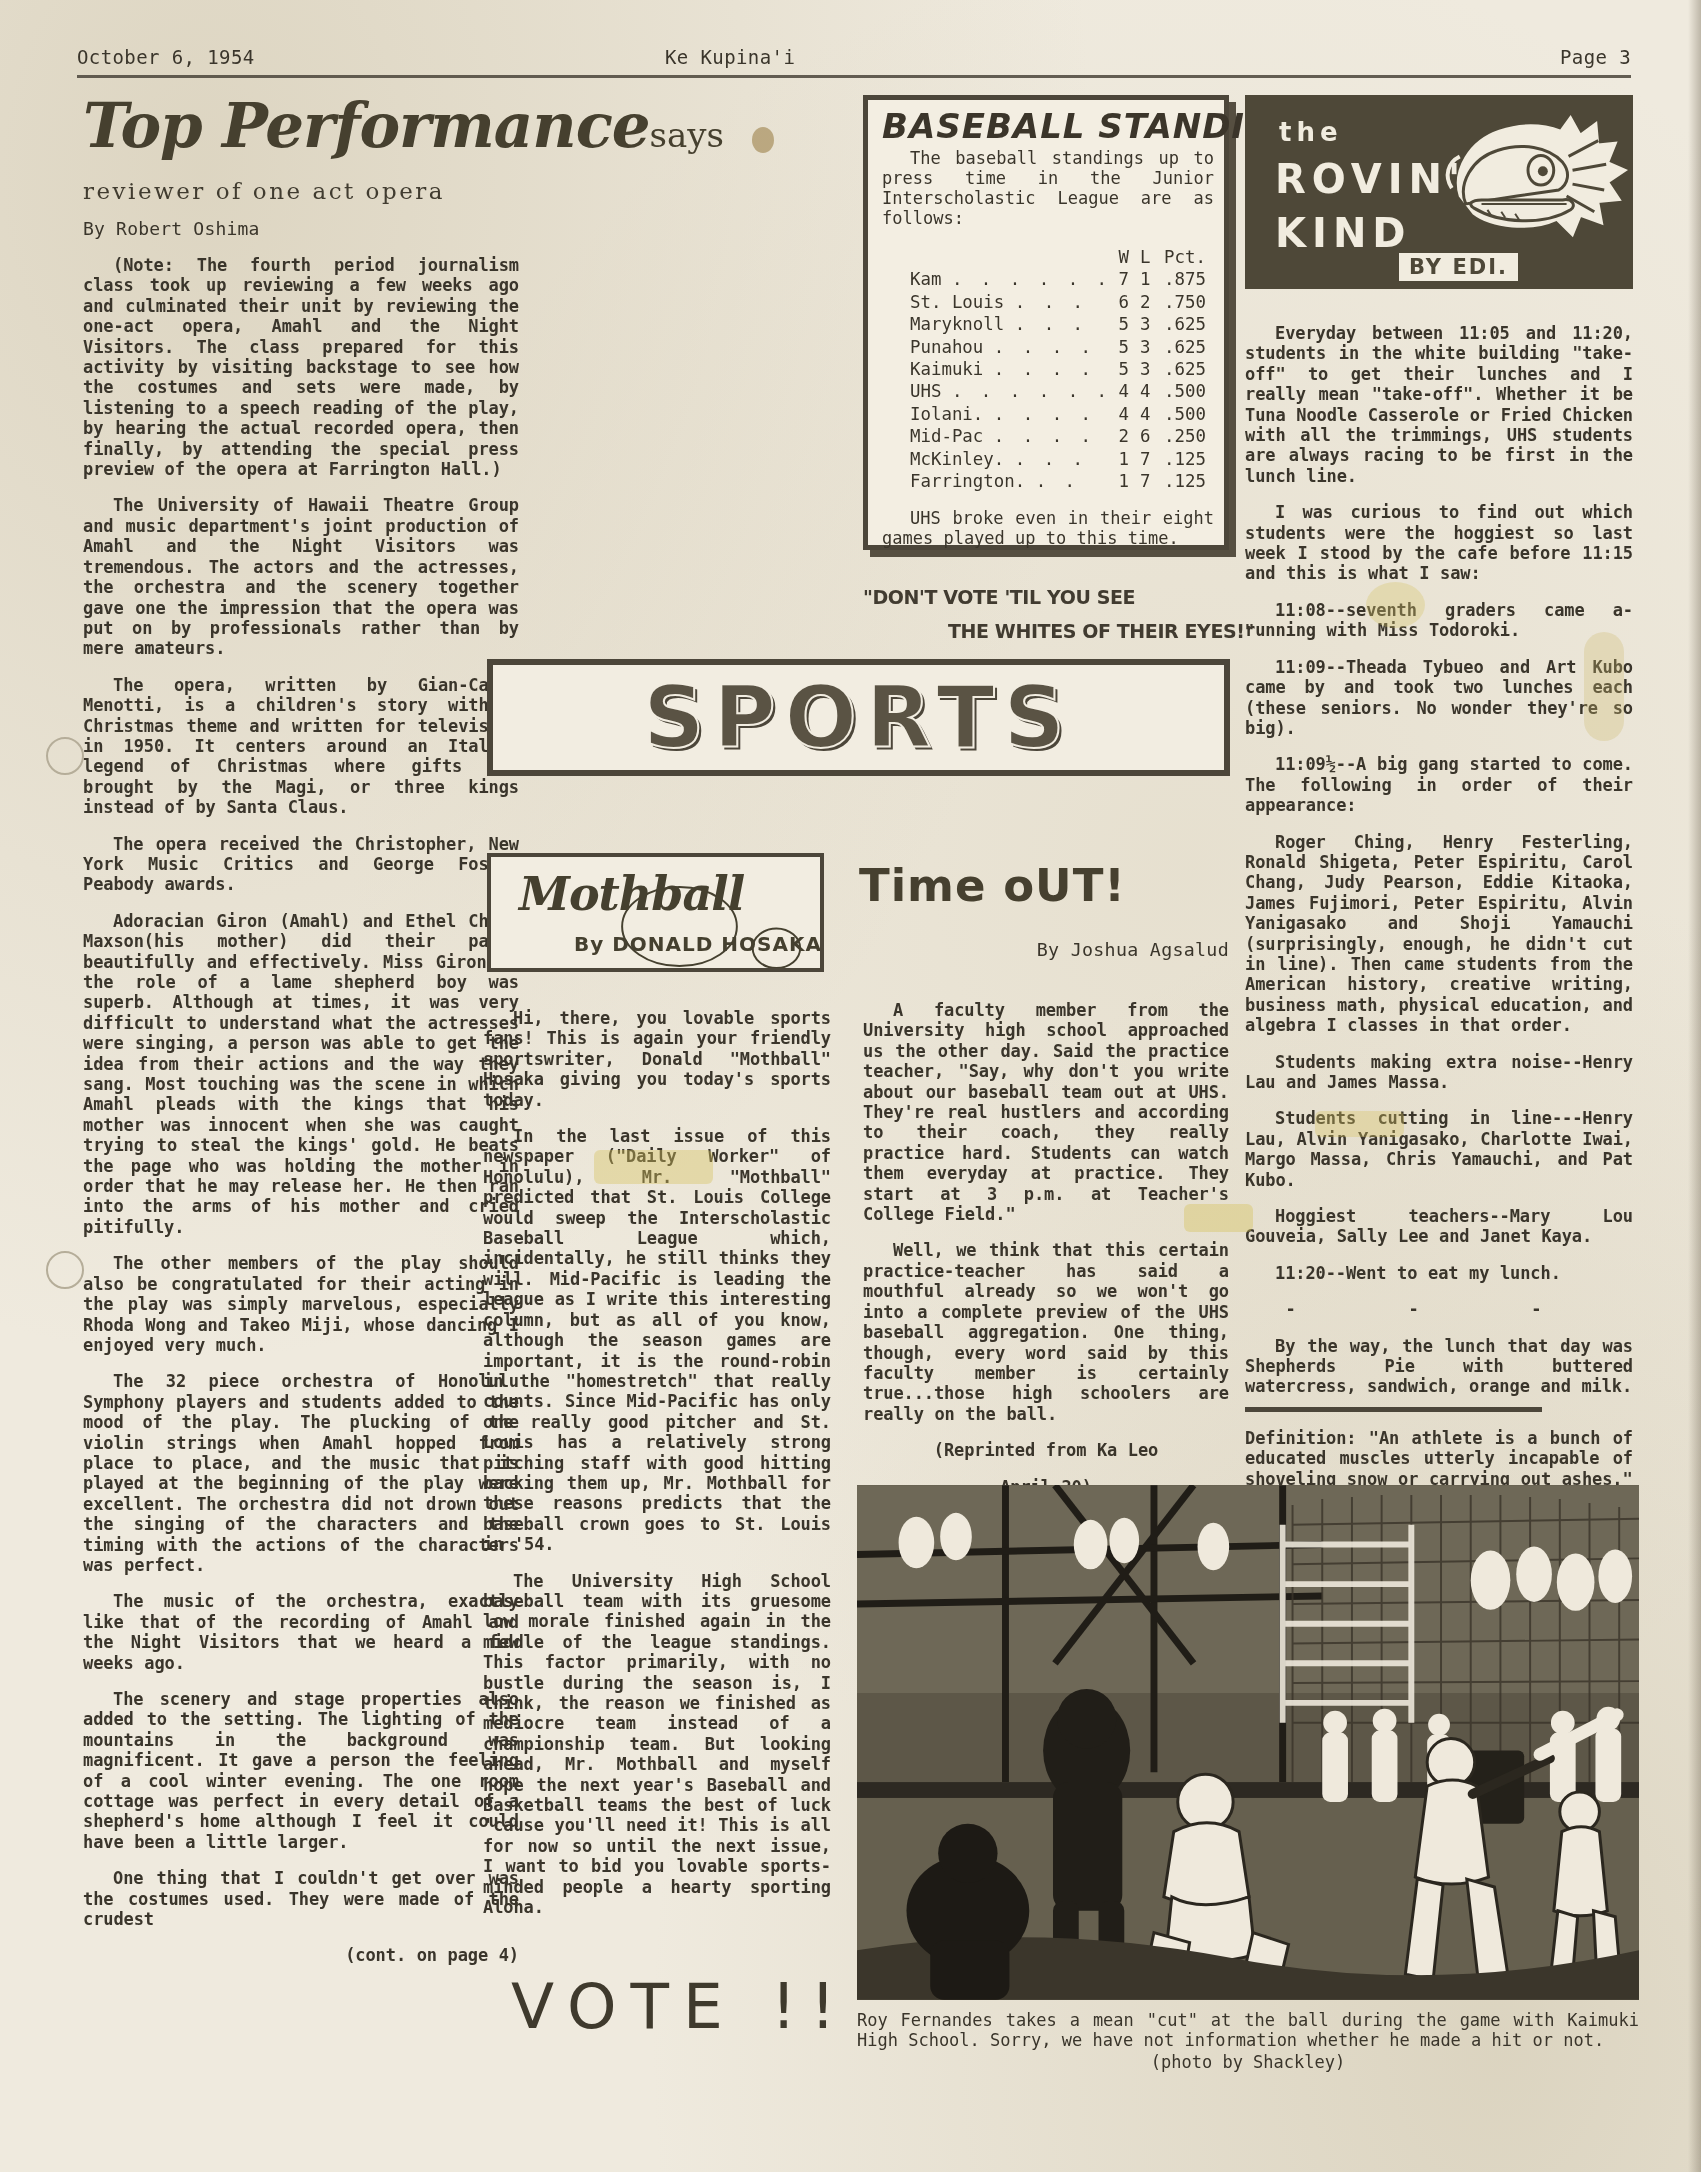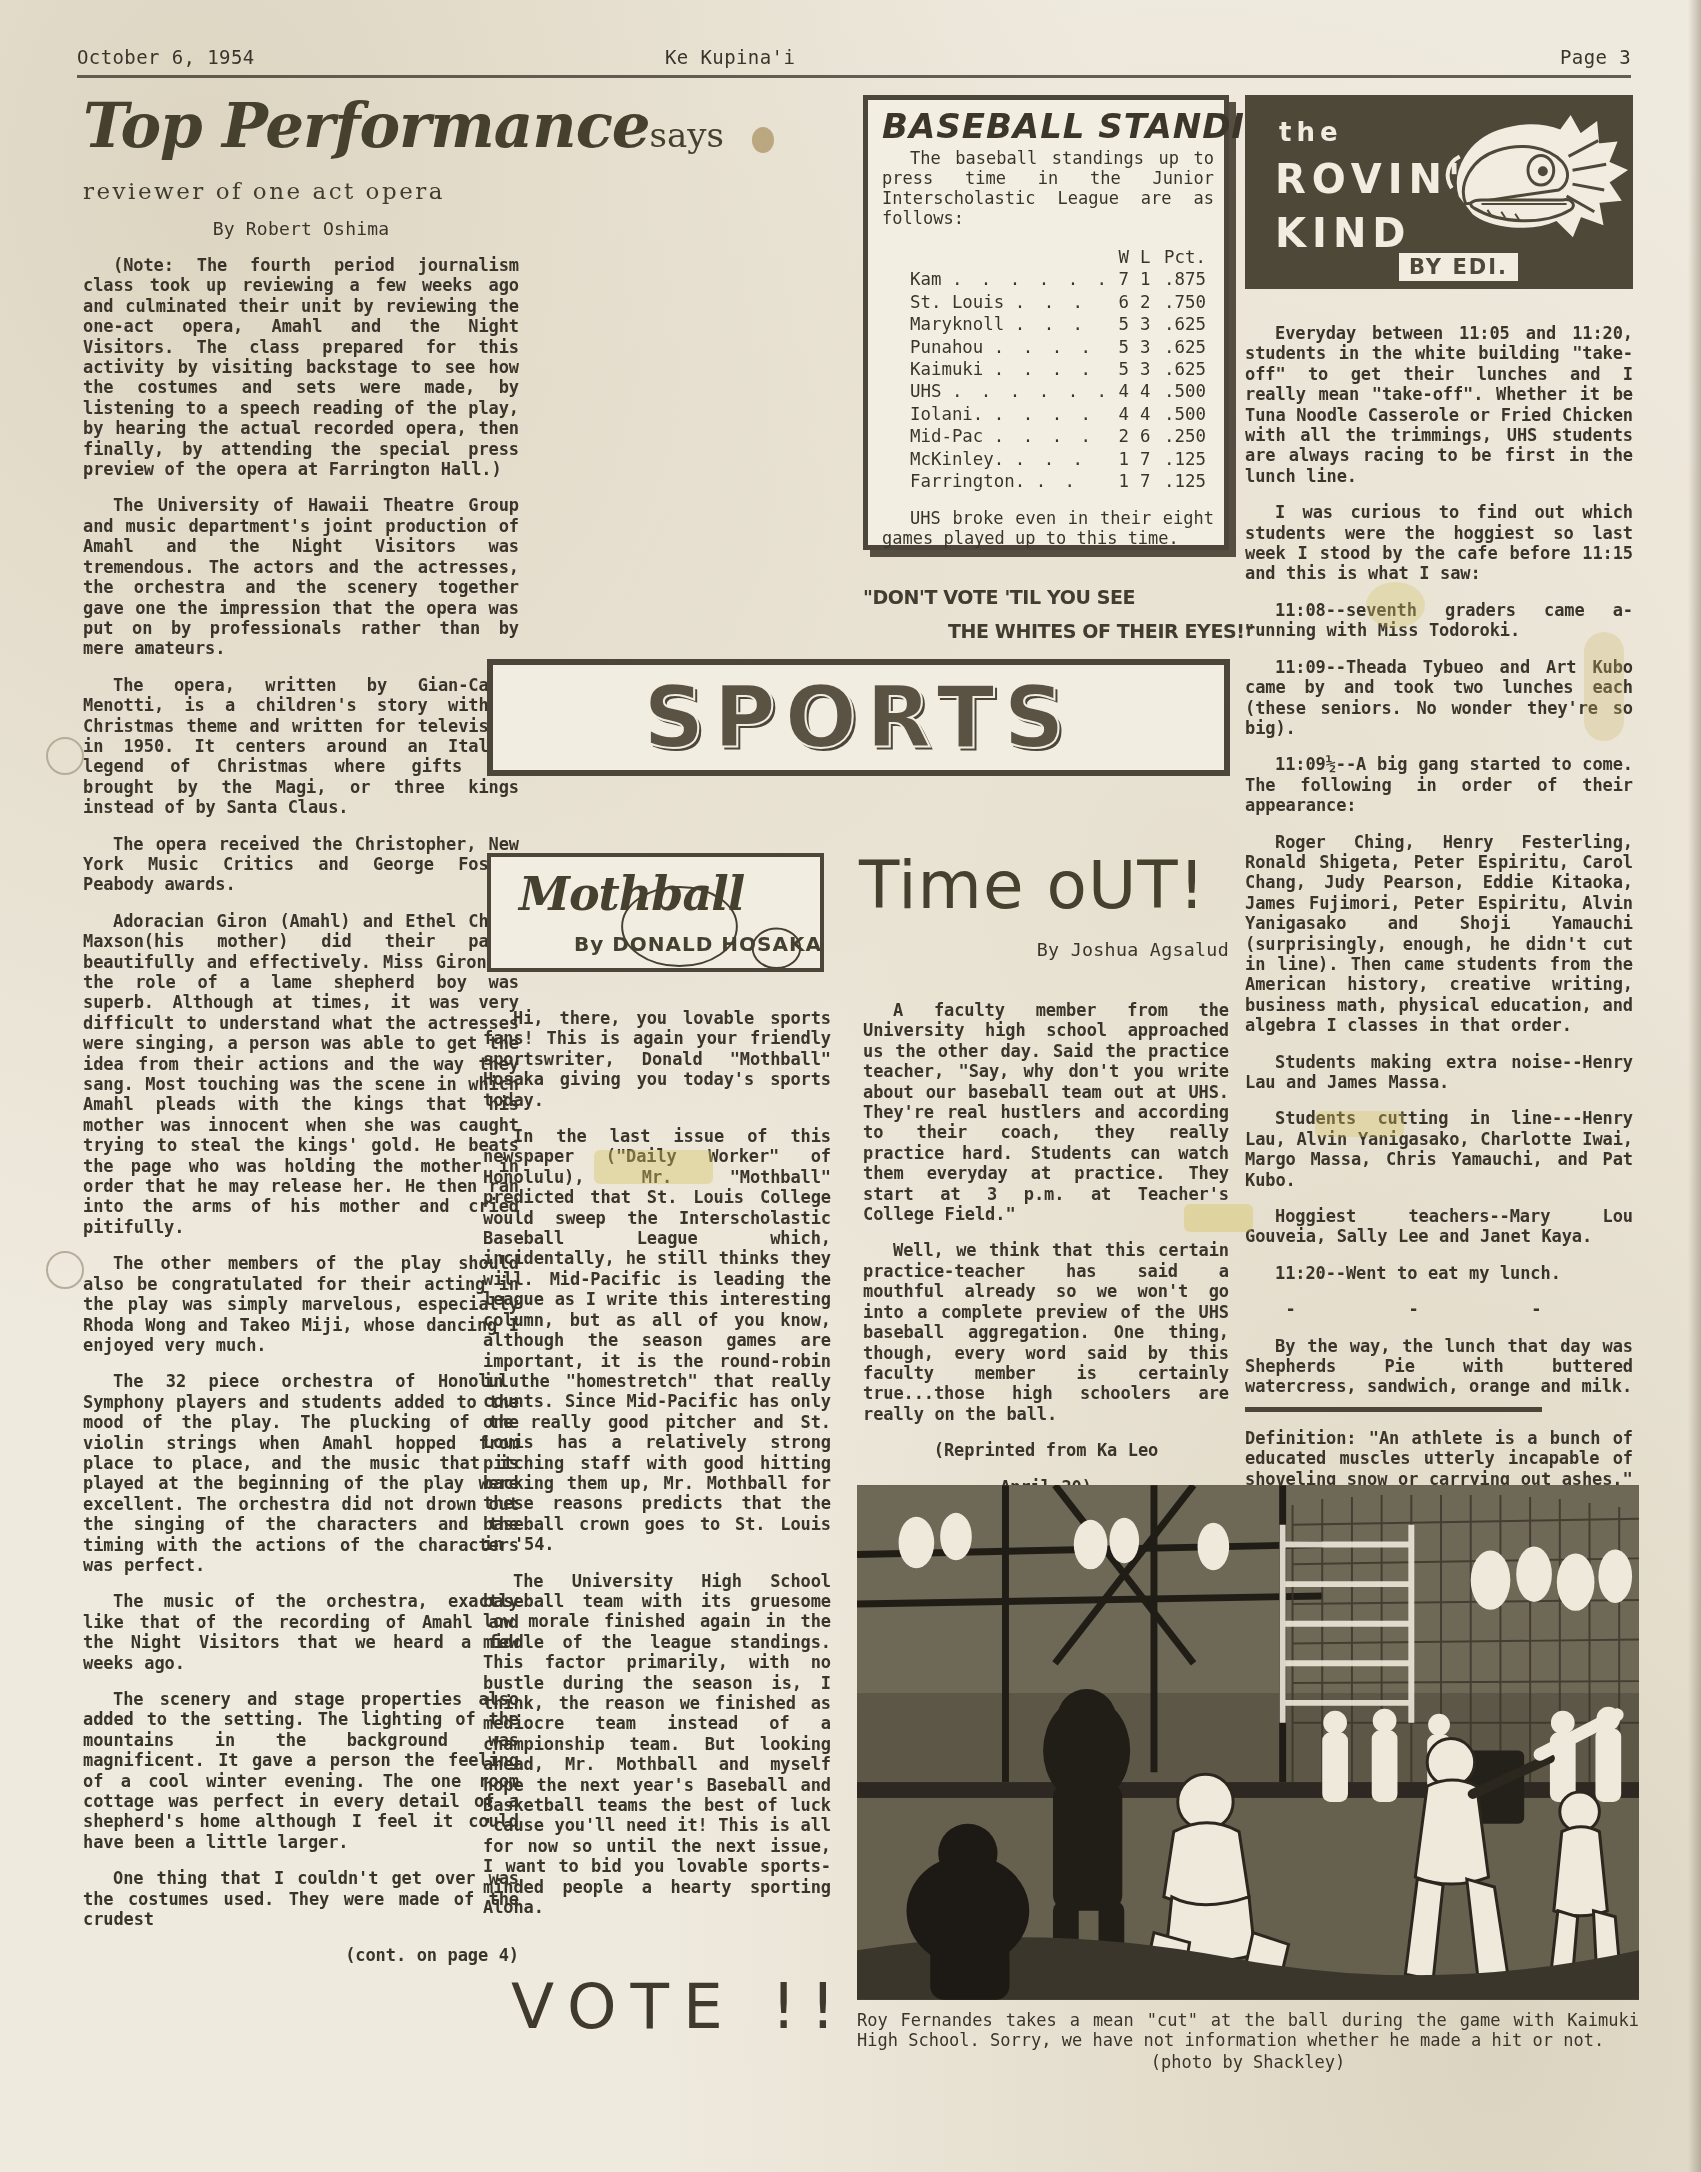--- a/index.html
+++ b/index.html
@@ -52,21 +52,21 @@
   }
   .head-says{
     font-family:"DejaVu Serif","Liberation Serif",serif;
     font-size:34px;font-style:normal;font-weight:normal;letter-spacing:0;
   }
   .head-sub{
     font-family:"DejaVu Serif","Liberation Serif",serif;
     font-size:23px;line-height:34px;letter-spacing:2.5px;
     margin-top:8px;color:#413c30;
   }
-  .byline-top{font-size:18px;text-align:center;margin-top:10px;margin-bottom:12px;letter-spacing:0.2px;}
+  .byline-top{font-size:18px;text-align:left;margin-top:10px;margin-bottom:12px;letter-spacing:0.2px;}
   .col-left .body-col{width:436px;}
 
   
   .standings{
     position:absolute;left:863px;top:95px;width:366px;height:455px;
     border:5px solid #4c463a;
     background:#f3eee2;
     box-shadow:7px 7px 0 #564f41;
     box-sizing:border-box;
     padding:8px 10px 6px 14px;
@@ -171,21 +171,21 @@
     white-space:nowrap;
   }
   .mothball-doodle{position:absolute;left:119px;top:24px;width:228px;height:91px;}
 
   
   .timeout-head{
     position:absolute;left:859px;top:857px;width:370px;height:65px;
   }
   .timeout-word{
     font-family:"DejaVu Sans","Liberation Sans",sans-serif;
-    font-weight:normal;font-size:66px;line-height:57px;letter-spacing:1px;
+    font-weight:bold;font-size:45px;line-height:57px;letter-spacing:1px;
     color:#46402f;white-space:nowrap;
   }
   .timeout-by{
     position:absolute;left:859px;top:939px;width:370px;
     text-align:right;font-size:18.3px;letter-spacing:0.3px;
   }
 
   
   .col-mothball{position:absolute;left:483px;top:992px;width:348px;}
   .col-timeout{position:absolute;left:863px;top:984px;width:366px;}

